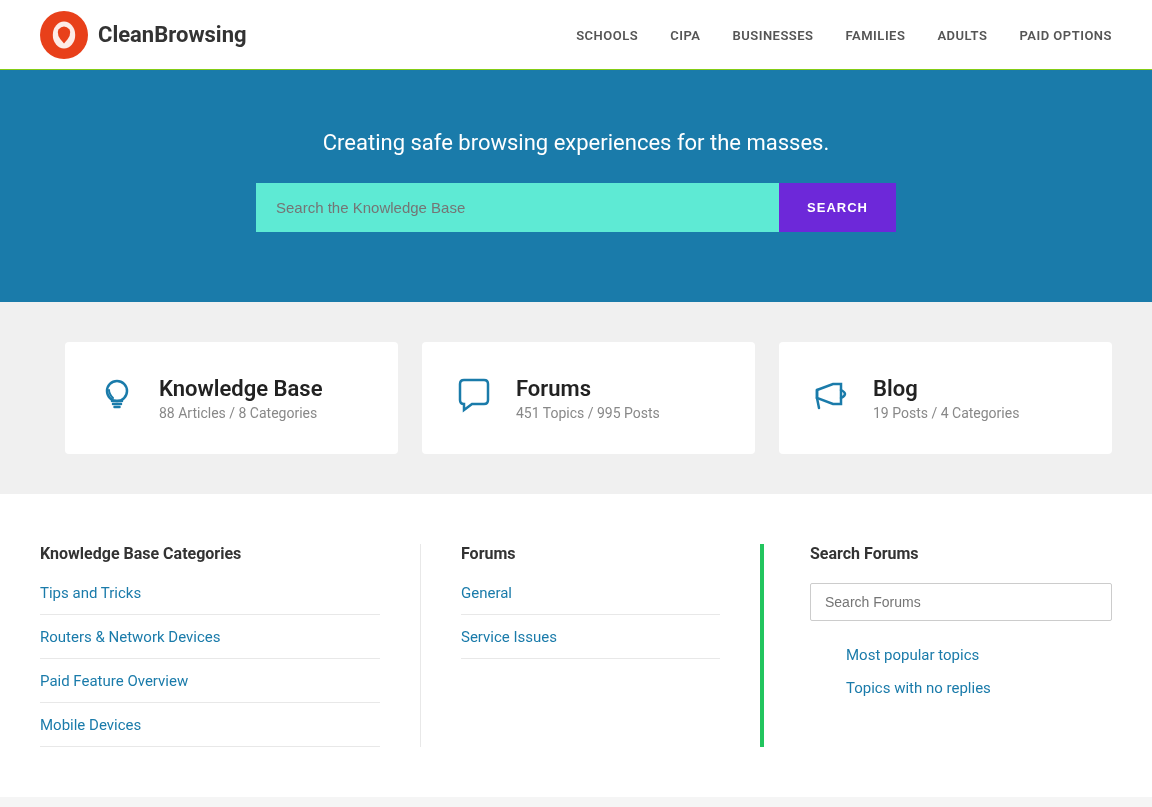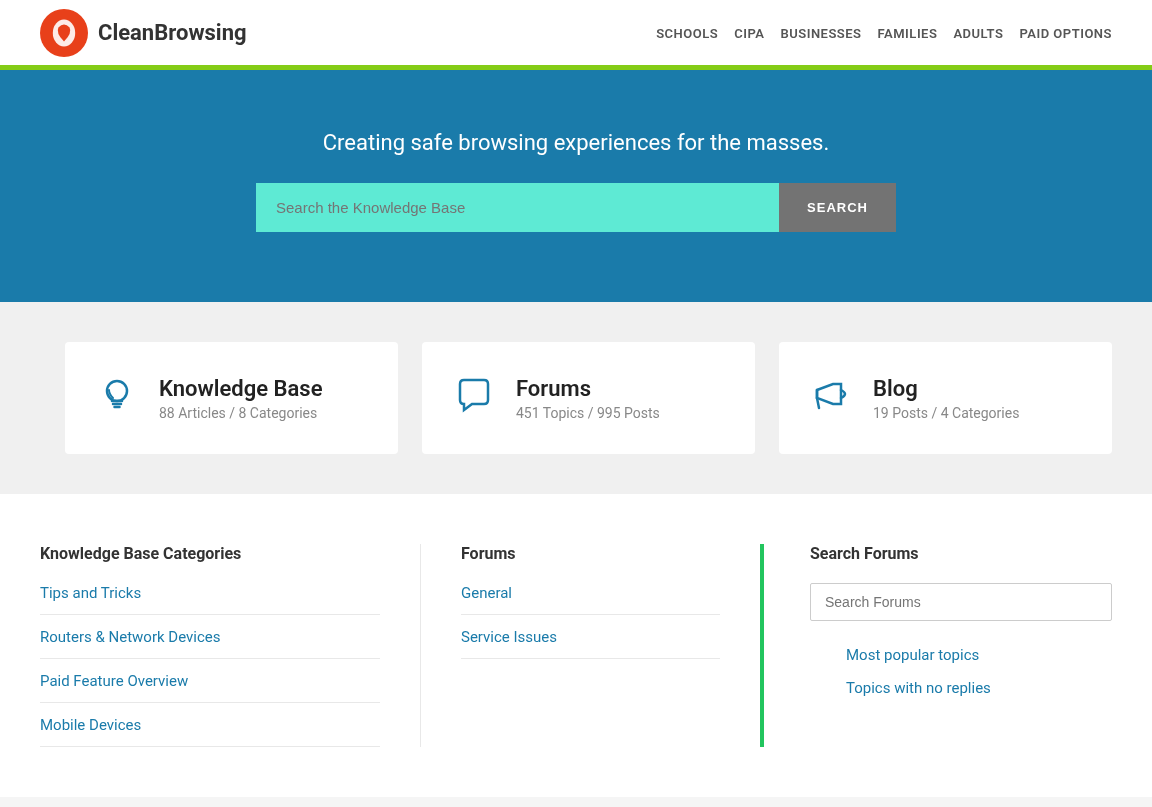--- a/index.html
+++ b/index.html
@@ -6,21 +6,21 @@
     body { font-family: -apple-system, BlinkMacSystemFont, 'Segoe UI', Roboto, sans-serif; background: #f5f5f5; color: #333; }
 
     
     .navbar {
       background: #fff;
       display: flex;
       align-items: center;
       justify-content: space-between;
       padding: 0 40px;
       height: 70px;
-      border-bottom: 5px solid #84cc16;
+      border-bottom: 1px solid #84cc16;
     }
     .logo-area {
       display: flex;
       align-items: center;
       gap: 10px;
     }
     .logo-icon {
       width: 48px;
       height: 48px;
       background: #e8401a;
@@ -30,21 +30,21 @@
       justify-content: center;
     }
     .logo-icon svg { fill: #fff; width: 28px; height: 28px; }
     .logo-text {
       font-size: 22px;
       font-weight: 700;
       color: #333;
     }
     .nav-links {
       display: flex;
-      gap: 16px;
+      gap: 32px;
       list-style: none;
     }
     .nav-links a {
       text-decoration: none;
       font-size: 13px;
       font-weight: 600;
       color: #555;
       letter-spacing: 0.5px;
     }
 
@@ -68,21 +68,21 @@
     .search-bar input {
       flex: 1;
       padding: 16px 20px;
       font-size: 15px;
       border: none;
       outline: none;
       color: #555;
       background: #5eead4;
     }
     .search-bar button {
-      background: #737373;
+      background: #6d28d9;
       color: #fff;
       border: none;
       padding: 12px 28px;
       font-size: 13px;
       font-weight: 700;
       letter-spacing: 1px;
       cursor: pointer;
     }
 
     

